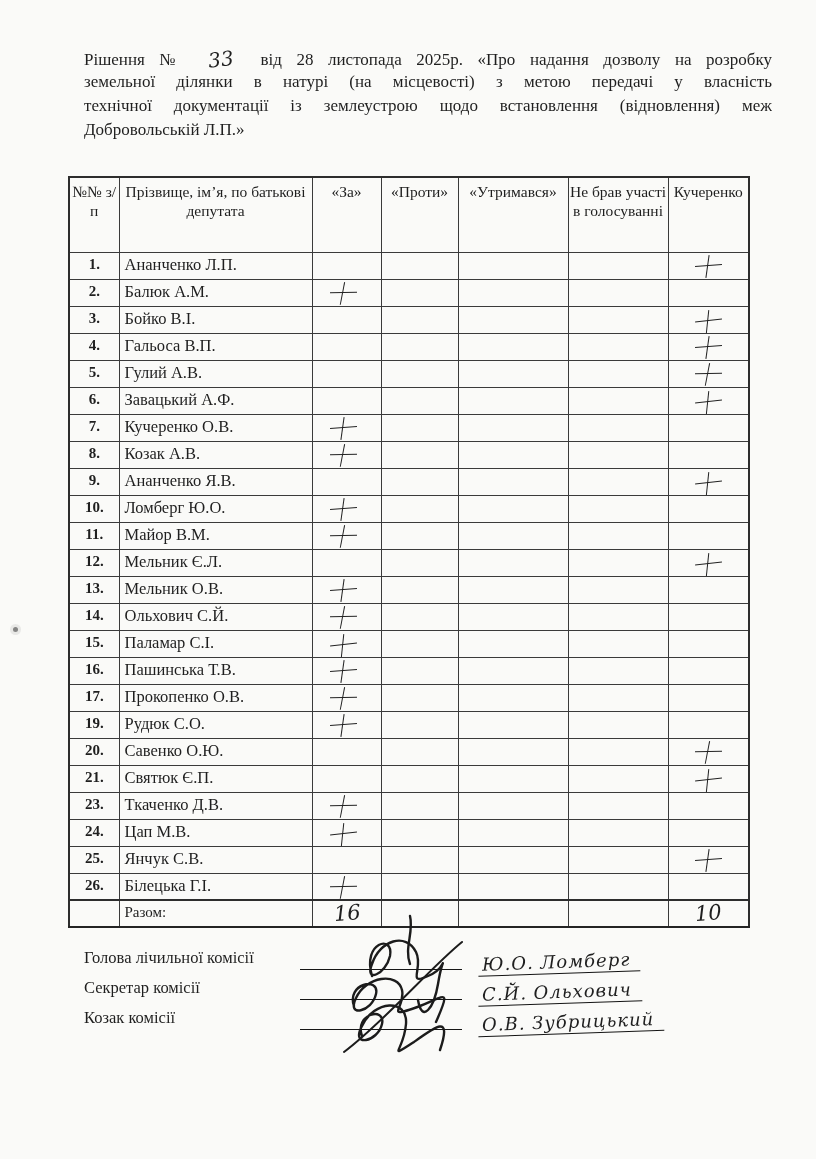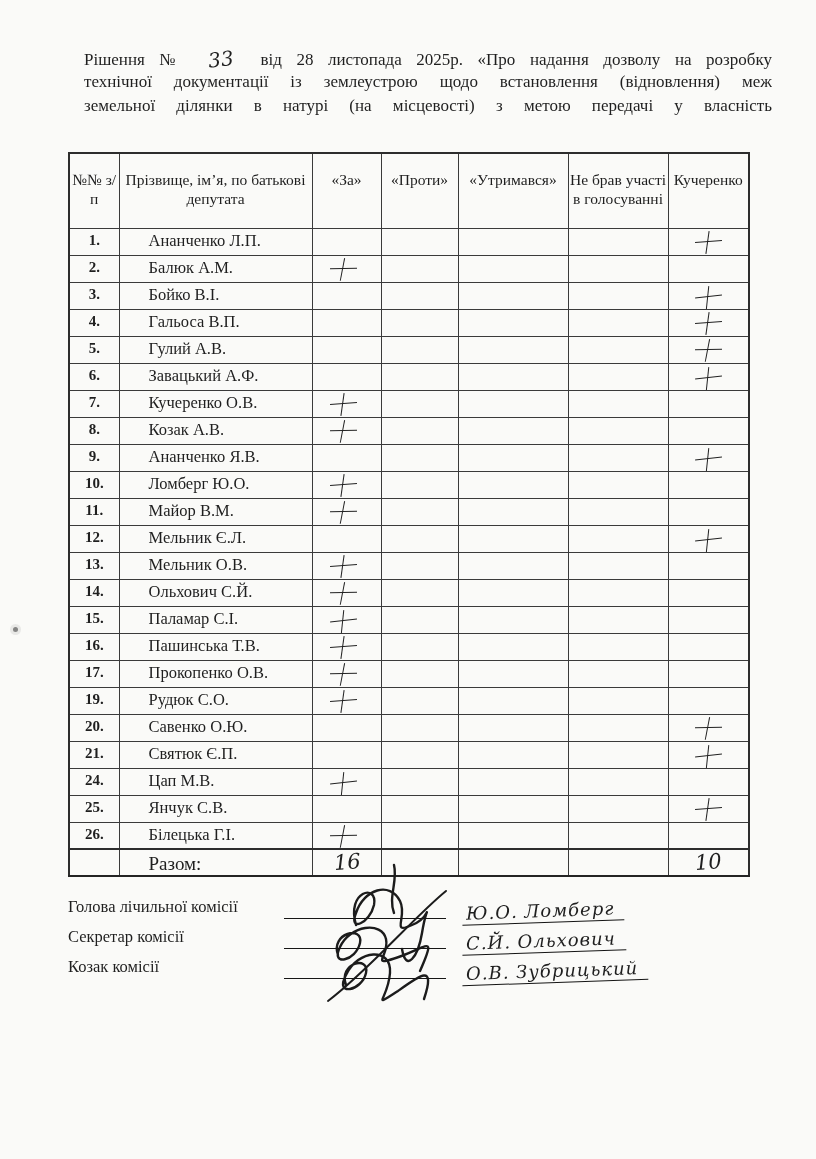--- a/index.html
+++ b/index.html
@@ -38,50 +38,50 @@
   table.vote td, table.vote th {
     border:1.6px solid #3a3a3a;
     vertical-align:top;
     overflow:visible;
   }
   thead th {
     height:75px;
     font-weight:normal;
     font-size:15.5px;
     text-align:center;
-    padding-top:16px;
+    padding-top:4px;
     line-height:19px;
     border-bottom:2.2px solid #2d2d2d;
   }
   tbody td { height:27px; font-size:16.5px; }
   td.c-num { text-align:center; font-weight:bold; font-size:15px; padding-top:3px; }
-  td.c-name { padding-left:29px; padding-top:2px; }
+  td.c-name { padding-left:5px; padding-top:2px; }
   td.c-za { text-align:left; padding-left:17px; }
   td.c-abs { text-align:center; }
   tr.total-row td { height:27px; border-top:2px solid #2d2d2d; border-bottom:2.6px solid #242424; }
-  tr.total-row td.c-name { font-size:19px; padding-top:3px; }
+  tr.total-row td.c-name { font-size:15px; padding-top:3px; }
   
   .plus { position:relative; display:inline-block; width:27px; height:21px; margin-top:2px; vertical-align:top; }
   .plus::before { content:""; position:absolute; left:0; right:0; top:10px; border-top:1.8px solid #222; transform:rotate(-4deg); }
   .plus::after  { content:""; position:absolute; left:12px; top:0; bottom:-2px; border-left:1.8px solid #222; transform:rotate(8deg); }
   .plus.v1 { transform:rotate(3deg); }
   .plus.v2 { transform:rotate(-2deg) translateY(1px); }
   .hand-total {
     display:inline-block;
     font-family:"DejaVu Serif", serif;
     font-style:italic;
     font-size:21px;
     transform:rotate(-4deg);
     line-height:24px;
   }
   td.c-za .hand-total { margin-left:4px; }
   
   .sigs {
     position:relative;
-    margin:16px 0 0 0;
+    margin:16px 0 0 16px;
     width:680px;
     display:grid;
     grid-template-columns:216px 178px 1fr;
   }
   .sig-role { height:30px; display:flex; align-items:flex-end; padding-bottom:6px; font-size:16.5px; }
   .sig-mid { position:relative; height:30px; }
   .sig-mid::after { content:""; position:absolute; left:0; right:16px; bottom:4px; border-bottom:1.7px solid #161616; }
   .sig-name { height:30px; display:flex; align-items:flex-end; }
   .sig-name span {
     display:inline-block;
@@ -103,22 +103,23 @@
 <body>
 
 <div class="page">
 
   <div class="title">
     <div class="jline">
       <span>Рішення №</span>
       <span class="num-underline"><span class="hand-num">33</span></span>
       <span>від  28 листопада 2025р. «Про надання дозволу на розробку</span>
     </div>
+    <div class="jline">земельної ділянки в натурі (на місцевості) з метою передачі у власність</div>
     <div class="jline">технічної документації із землеустрою щодо встановлення (відновлення) меж</div>
-    <div class="jline">земельної ділянки в натурі (на місцевості) з метою передачі у власність</div>
+    <div class="plainline">Добровольській Л.П.»</div>
   </div>
 
   <table class="vote">
     <colgroup>
       <col style="width:50px">
         <col style="width:193px">
         <col style="width:69px">
       <col style="width:77px">
         <col style="width:110px">
         <col style="width:100px">
@@ -310,20 +311,29 @@
         <tr>
           <td class="c-num">21.</td>
           <td class="c-name">Святюк Є.П.</td>
           <td class="c-za"></td>
           <td></td>
           <td></td>
           <td></td>
           <td class="c-abs"><span class="plus v2"></span></td>
         </tr>
         <tr>
+          <td class="c-num">23.</td>
+          <td class="c-name">Ткаченко Д.В.</td>
+          <td class="c-za"><span class="plus v1"></span></td>
+          <td></td>
+          <td></td>
+          <td></td>
+          <td class="c-abs"></td>
+        </tr>
+        <tr>
           <td class="c-num">24.</td>
           <td class="c-name">Цап М.В.</td>
           <td class="c-za"><span class="plus v2"></span></td>
           <td></td>
           <td></td>
           <td></td>
           <td class="c-abs"></td>
         </tr>
         <tr>
           <td class="c-num">25.</td>

